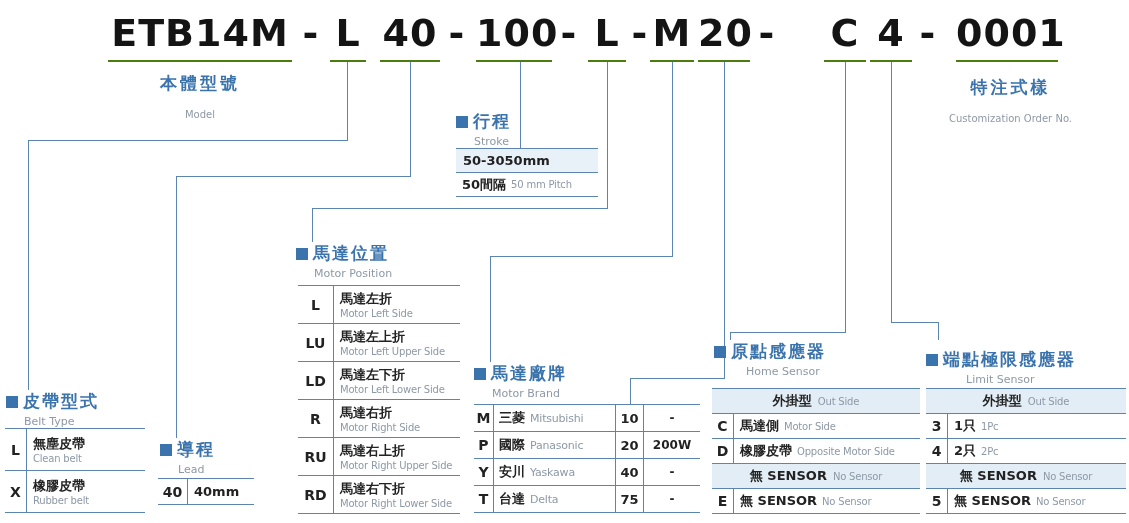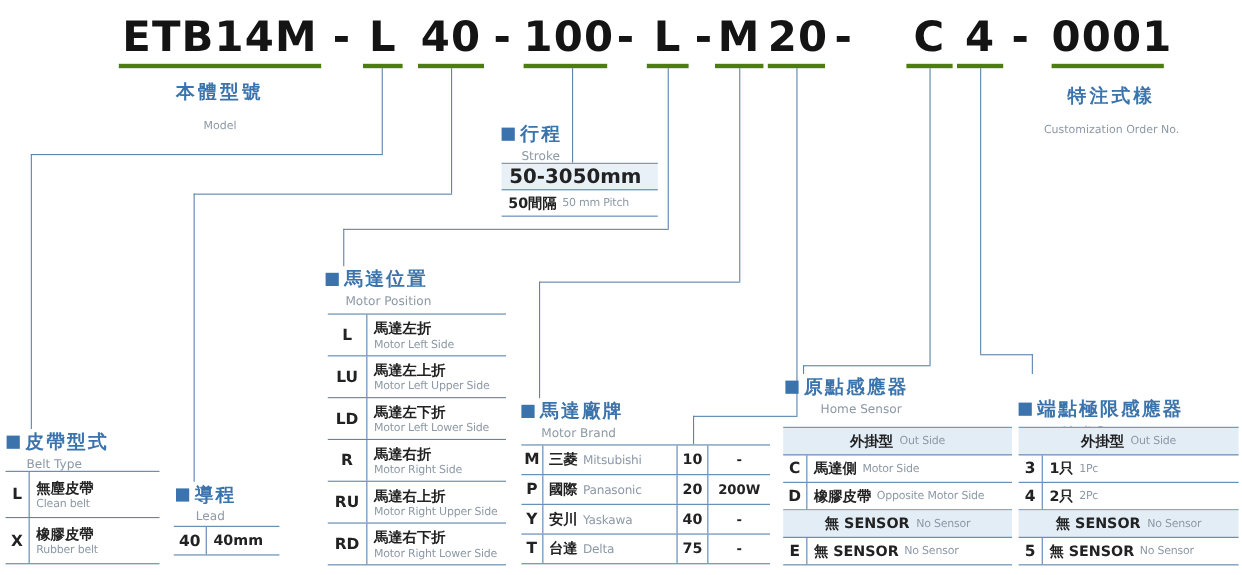--- a/index.html
+++ b/index.html
@@ -3,21 +3,21 @@
 <meta charset="utf-8">
 <style>
   * { margin:0; padding:0; box-sizing:border-box; }
   html,body { background:#ffffff; }
   body { font-family:"DejaVu Sans","Liberation Sans",sans-serif; color:#17191c; }
   .canvas { position:relative; width:1129px; height:523px; background:#fff; overflow:hidden; }
 
   
   .seg { position:absolute; top:8px; height:54px; line-height:50px; font-size:38px;
          font-weight:700; color:#141414; text-align:center; letter-spacing:1px; white-space:nowrap; }
-  .seg.u { border-bottom:4px solid #4d7c0f; }
+  .seg.u { border-bottom:2px solid #4d7c0f; }
 
   
   .ln-v { position:absolute; width:1px; background:#5b84af; }
   .ln-h { position:absolute; height:1px; background:#5b84af; }
 
   
   .sec-head { position:absolute; }
   .zh-row { display:flex; align-items:center; gap:5px; }
   .sq { width:12px; height:12px; background:#3b74ad; flex:0 0 auto; }
   .zh { font-size:17px; font-weight:700; color:#3b74ad; letter-spacing:2px; white-space:nowrap; }
@@ -40,21 +40,21 @@
   .thead { background:#e3edf6; justify-content:center;text-align:right; }
   .thead .hd { display:flex; align-items:center; justify-content:center; gap:6px; width:100%; }
   .tbrand { flex:0 0 auto; display:flex; align-items:center; gap:5px; padding:0 5px;
             border-right:1px solid #5b84af; overflow:hidden; }
   .tbrand .den { font-size:11px; }
   .tpcode { flex:0 0 auto; display:flex; align-items:center; justify-content:center;
             font-weight:700; font-size:13px; color:#222; border-right:1px solid #5b84af; }
   .tpower { flex:1; display:flex; align-items:center; justify-content:center;
             font-weight:700; font-size:12px; color:#222; }
   .srow-shade { background:#e9f1f8; }
-  .sval { flex:1; display:flex; align-items:center; padding:0 7px; font-weight:700; font-size:18px; color:#222; }
+  .sval { flex:1; display:flex; align-items:center; padding:0 7px; font-weight:700; font-size:13px; color:#222; }
 </style>
 </head>
 <body>
 
 <div class="canvas">
 
   <div class="ln-v" style="left:347px; top:62px; height:78px;"></div>
   <div class="ln-h" style="left:28px; top:140px; width:320px;"></div>
   <div class="ln-v" style="left:28px; top:140px; height:250px;"></div>
 
@@ -303,21 +303,21 @@
     </div>
     <div class="trow" style="height:25px;">
       <div class="tcode" style="width:22px;">E</div>
       <div class="tdesc-inline">
         <span class="dzh">無 SENSOR</span>
         <span class="den">No Sensor</span>
       </div>
     </div>
   </div>
 
-  <div class="sec-head" style="left:926px; top:360px;">
+  <div class="sec-head" style="left:926px; top:348px;">
     <div class="zh-row">
         <span class="sq"></span>
         <span class="zh">端點極限感應器</span>
       </div>
     <div class="en" style="margin-left:40px;">Limit Sensor</div>
   </div>
   <div class="tbl" style="left:926px; top:388px; width:200px;">
     <div class="trow thead" style="height:25px;">
       <div class="hd">
         <span class="dzh">外掛型</span>

